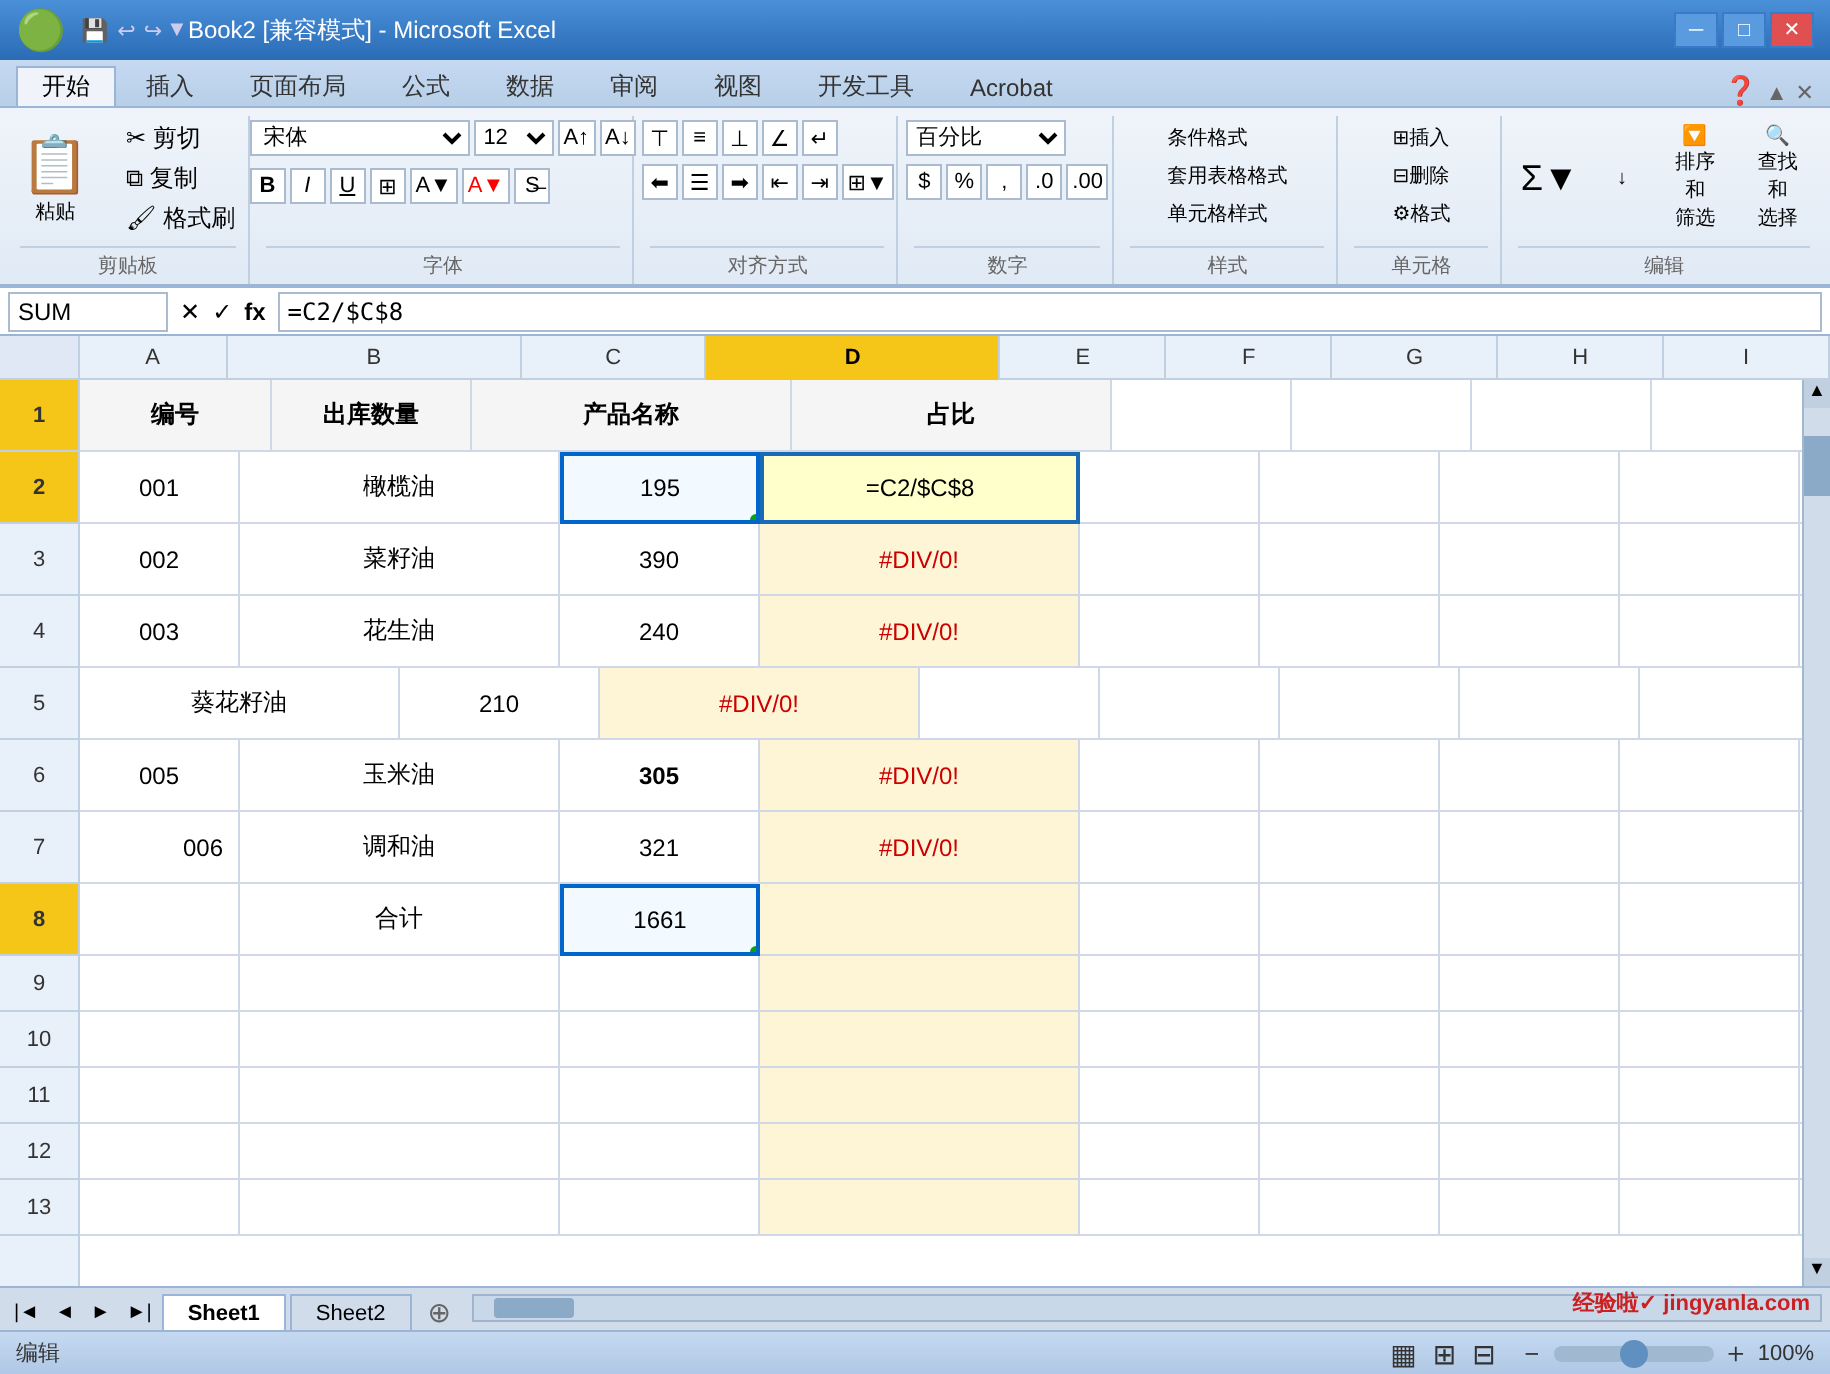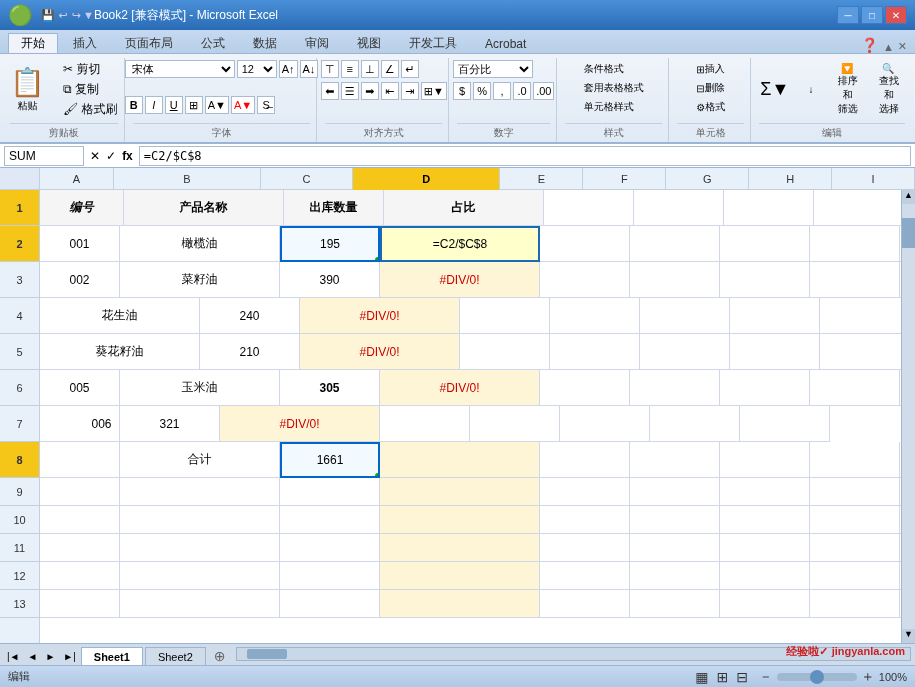--- a/index.html
+++ b/index.html
@@ -318,21 +318,21 @@
         <div style="display:flex;flex-direction:column;gap:2px;justify-content:center;">
           <div class="ribbon-btn-small" style="font-size:12px;">✂ 剪切</div>
           <div class="ribbon-btn-small" style="font-size:12px;">⧉ 复制</div>
           <div class="ribbon-btn-small" style="font-size:12px;">🖌 格式刷</div>
         </div>
       </div>
       <div class="ribbon-group-label">剪贴板</div>
     </div>
 
     <div class="ribbon-group" style="min-width:160px;">
-      <div class="ribbon-group-content" style="flex-direction:column;gap:16px;">
+      <div class="ribbon-group-content" style="flex-direction:column;gap:4px;">
         <div class="font-row">
           <select class="font-select">
             <option>宋体</option>
           </select>
           <select class="size-select">
             <option>12</option>
           </select>
           <button class="font-btn">A↑</button>
           <button class="font-btn">A↓</button>
         </div>
@@ -458,23 +458,23 @@
           <div class="row-header" style="height:28px;">9</div>
           <div class="row-header" style="height:28px;">10</div>
           <div class="row-header" style="height:28px;">11</div>
           <div class="row-header" style="height:28px;">12</div>
           <div class="row-header" style="height:28px;">13</div>
         </div>
 
         <div class="grid">
 
           <div class="grid-row">
-            <div class="cell header-cell" style="width:84px;height:36px;font-style:italic;">编号</div>
+            <div class="cell header-cell" style="width:96px;height:36px;">编号</div>
+            <div class="cell header-cell" style="width:100px;height:36px;">出库数量</div>
             <div class="cell header-cell" style="width:160px;height:36px;">产品名称</div>
-            <div class="cell header-cell" style="width:100px;height:36px;">出库数量</div>
             <div class="cell header-cell active-col-bg" style="width:160px;height:36px;">占比</div>
             <div class="cell" style="width:90px;height:36px;"></div>
             <div class="cell" style="width:90px;height:36px;"></div>
             <div class="cell" style="width:90px;height:36px;"></div>
             <div class="cell" style="width:90px;height:36px;"></div>
             <div class="cell" style="width:90px;height:36px;"></div>
           </div>
 
           <div class="grid-row">
             <div class="cell" style="width:80px;height:36px;">001</div>
@@ -494,20 +494,21 @@
             <div class="cell" style="width:100px;height:36px;">390</div>
             <div class="cell error active-col-bg" style="width:160px;height:36px;">#DIV/0!</div>
             <div class="cell" style="width:90px;height:36px;"></div>
             <div class="cell" style="width:90px;height:36px;"></div>
             <div class="cell" style="width:90px;height:36px;"></div>
             <div class="cell" style="width:90px;height:36px;"></div>
             <div class="cell" style="width:90px;height:36px;"></div>
           </div>
 
           <div class="grid-row">
+            <div class="cell" style="width:80px;height:36px;">003</div>
             <div class="cell" style="width:160px;height:36px;">花生油</div>
             <div class="cell" style="width:100px;height:36px;">240</div>
             <div class="cell error active-col-bg" style="width:160px;height:36px;">#DIV/0!</div>
             <div class="cell" style="width:90px;height:36px;"></div>
             <div class="cell" style="width:90px;height:36px;"></div>
             <div class="cell" style="width:90px;height:36px;"></div>
             <div class="cell" style="width:90px;height:36px;"></div>
             <div class="cell" style="width:90px;height:36px;"></div>
           </div>
 
@@ -529,20 +530,21 @@
             <div class="cell error active-col-bg" style="width:160px;height:36px;">#DIV/0!</div>
             <div class="cell" style="width:90px;height:36px;"></div>
             <div class="cell" style="width:90px;height:36px;"></div>
             <div class="cell" style="width:90px;height:36px;"></div>
             <div class="cell" style="width:90px;height:36px;"></div>
             <div class="cell" style="width:90px;height:36px;"></div>
           </div>
 
           <div class="grid-row">
             <div class="cell" style="width:80px;height:36px;padding-left:48px;">006</div>
+            <div class="cell" style="width:160px;height:36px;">调和油</div>
             <div class="cell" style="width:100px;height:36px;">321</div>
             <div class="cell error active-col-bg" style="width:160px;height:36px;">#DIV/0!</div>
             <div class="cell" style="width:90px;height:36px;"></div>
             <div class="cell" style="width:90px;height:36px;"></div>
             <div class="cell" style="width:90px;height:36px;"></div>
             <div class="cell" style="width:90px;height:36px;"></div>
             <div class="cell" style="width:90px;height:36px;"></div>
           </div>
 
           <div class="grid-row">

